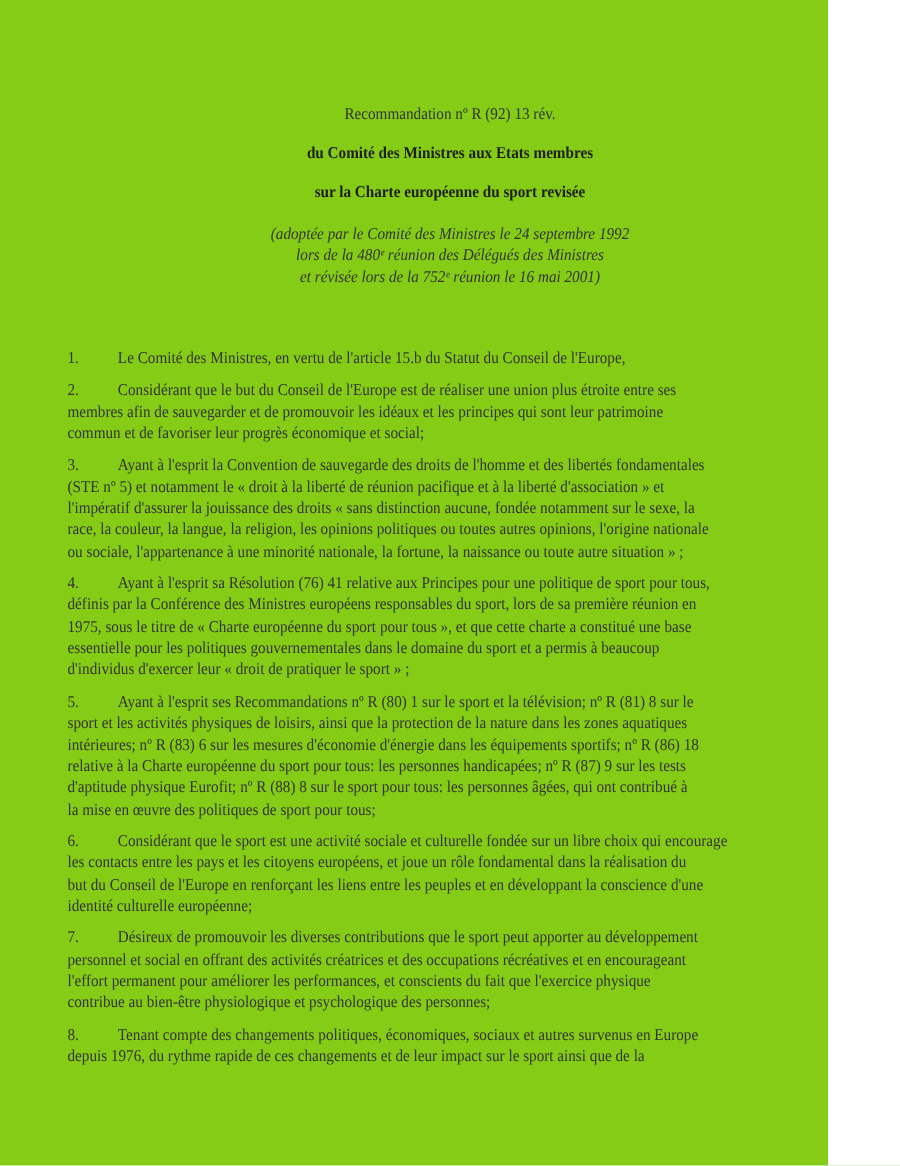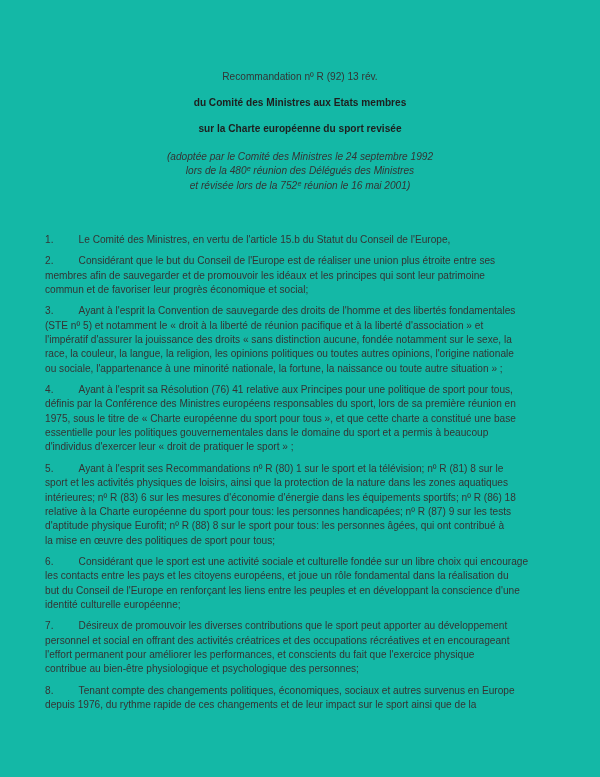--- a/index.html
+++ b/index.html
@@ -1,18 +1,18 @@
 <!DOCTYPE html>
 <html><head>
 <meta charset="utf-8">
 <style>
   html,body{margin:0;padding:0;background:#ffffff;}
   .page{
-    position:relative;width:600px;height:777px;background:#14b8a6;overflow:hidden;
-    font-family:Liberation Sans, sans-serif;color:#343434;
+    position:relative;width:552px;height:777px;background:#84cc16;overflow:hidden;
+    font-family:Liberation Serif, serif;color:#343434;
   }
   
   .header{
     position:absolute;left:0;top:0;width:600px;height:210px;
     font-size:11px;text-align:center;
     transform:scaleX(0.92);transform-origin:50% 0;
   }
   .hline{position:absolute;left:0;width:100%;line-height:14.35px;white-space:nowrap;}
   .doc-number{top:69px;}
   .t1{top:95px;font-weight:bold;color:#1e1e1e;}

